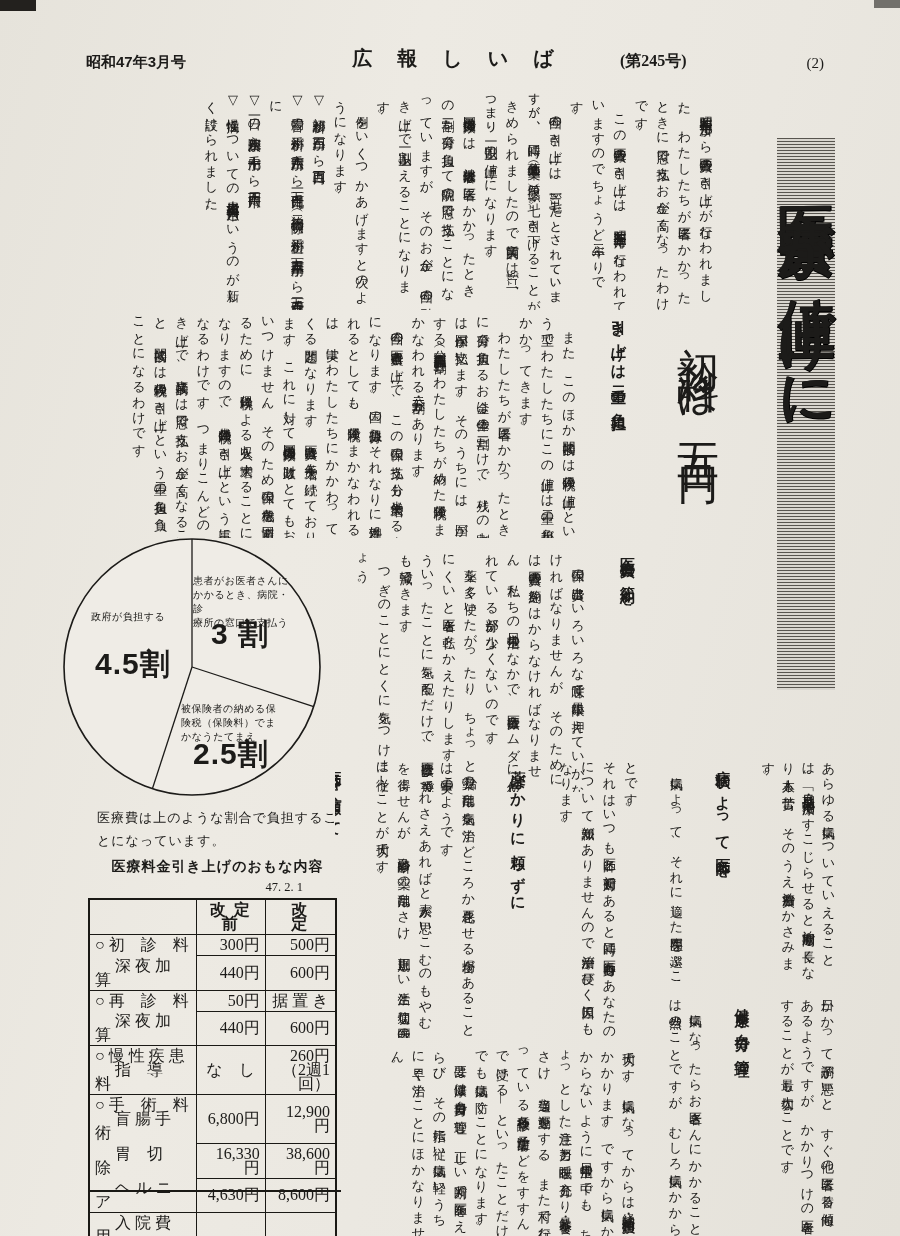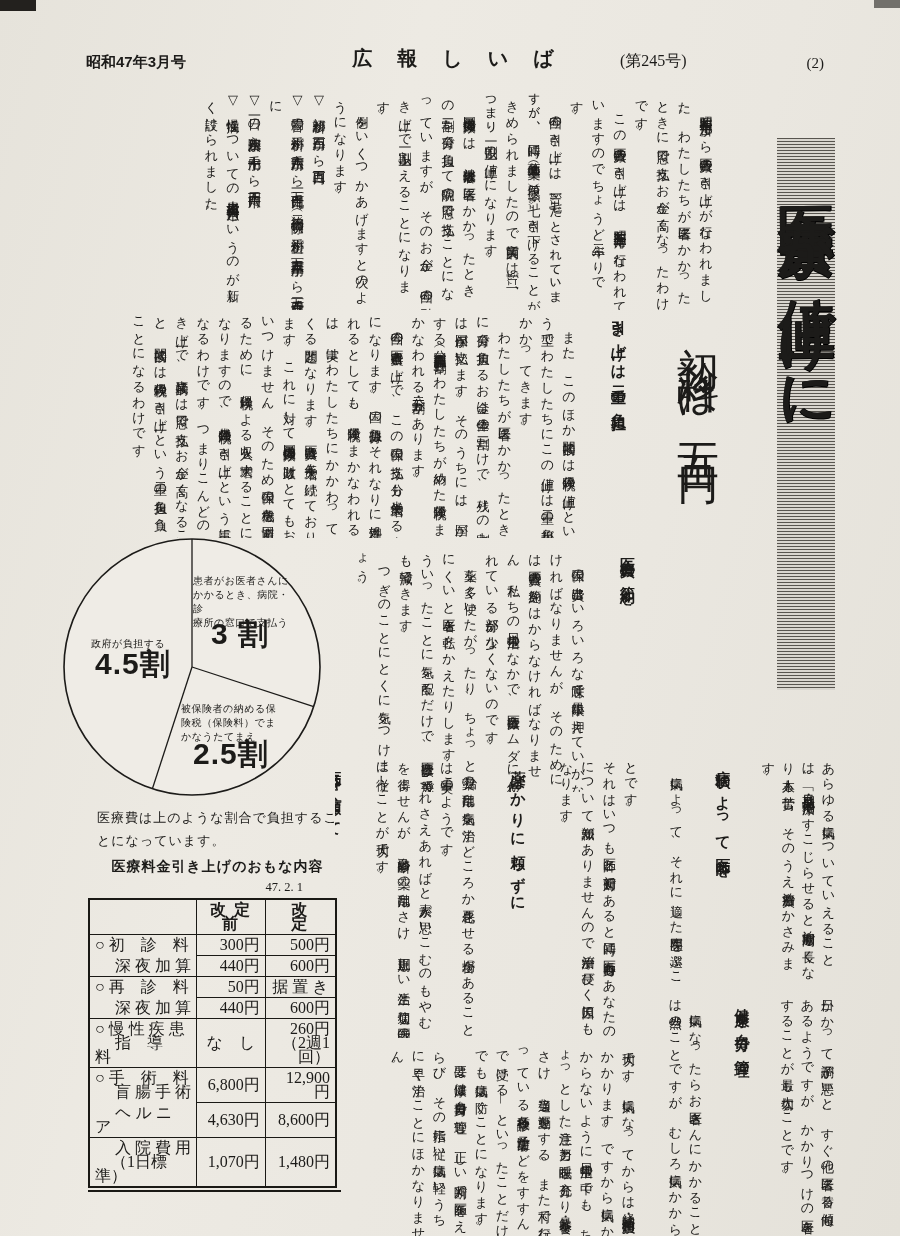--- a/index.html
+++ b/index.html
@@ -8,21 +8,21 @@
     background:linear-gradient(105deg,#e6e3db 0%,#edeae3 35%,#eae7e0 65%,#e4e1d9 100%);
     color:#1c1b19;
     font-family:"Liberation Serif","DejaVu Serif",serif;
   }
   
   .masthead{position:absolute;left:60px;top:48px;width:796px;height:30px;border-bottom:3px solid #17161
 4;text-align:right;}
   .masthead span{position:absolute;bottom:6px;white-space:nowrap;}
   .mast-issue{left:26px;font-size:15px;font-weight:bold;font-family:"Liberation Sans","DejaVu Sans",sans-serif;}
   .mast-title{left:50%;transform:translateX(-50%);font-size:20px;font-weight:bold;letter-spacing:10px;}
-  .mast-number{left:560px;font-size:16px;}
+  .mast-number{left:560px;font-size:16px;font-weight:bold;}
   .mast-page{right:32px;font-size:15px;}
   
   .mark{position:absolute;background:#23211e;}
   
   .v{
     position:absolute;writing-mode:vertical-rl;overflow:hidden;
     font-size:13px;line-height:21.5px;letter-spacing:1px;
     white-space:pre-line;text-align:start;
   }
   .v p{margin:0;margin-block:0 2px;}
@@ -121,21 +121,21 @@
     <svg width="280" height="272" viewBox="0 0 280 272">
       <circle cx="137" cy="135" r="128" fill="#efece6" stroke="#1c1b19" stroke-width="1.6"></circle>
       <line x1="137" y1="135" x2="137" y2="7" stroke="#1c1b19" stroke-width="1.3"></line>
       <line x1="137" y1="135" x2="258.7" y2="174.6" stroke="#1c1b19" stroke-width="1.3"></line>
       <line x1="137" y1="135" x2="97.4" y2="256.7" stroke="#1c1b19" stroke-width="1.3"></line>
     </svg>
     <div class="pie-label pie-desc" style="left:138px;top:42px;width:105px;">患者がお医者さんに
 かかるとき、病院・診
 療所の窓口で支払う</div>
     <div class="pie-label pie-big" style="left:156px;top:82px;">3 割</div>
-    <div class="pie-label pie-desc" style="left:36px;top:106px;font-family:Liberation Mono, monospace;">政府が負担する</div>
+    <div class="pie-label pie-desc" style="left:36px;top:78px;">政府が負担する</div>
     <div class="pie-label pie-big" style="left:40px;top:112px;">4.5割</div>
     <div class="pie-label pie-desc" style="left:126px;top:158px;width:100px;margin-top:12px;">被保険者の納める保
 険税（保険料）でま
 かなうたてまえ</div>
     <div class="pie-label pie-big" style="left:138px;top:202px;">2.5割</div>
   </div>
   <div class="chart-caption">医療費は上のような割合で負担することになっています。</div>
 
   <div class="v" style="left:337px;top:545px;width:326px;height:247px;">
     <h3 class="flush">医療費の節約を</h3>
@@ -209,20 +209,25 @@
         <td class="val">260円
 （2週1回）</td>
       </tr>
       <tr class="group">
         <td>○ 手　術　料
 　 盲 腸 手 術</td>
         <td class="val">6,800円</td>
         <td class="val">12,900円</td>
       </tr>
       <tr class="sub">
+        <td>　 胃　切　除</td>
+        <td class="val">16,330円</td>
+        <td class="val">38,600円</td>
+      </tr>
+      <tr class="sub">
         <td>　 ヘ ル ニ ア</td>
         <td class="val">4,630円</td>
         <td class="val">8,600円</td>
       </tr>
       <tr class="group">
         <td>　 入 院 費 用
 　（1日標準）</td>
         <td class="val">1,070円</td>
         <td class="val">1,480円</td>
       </tr>

